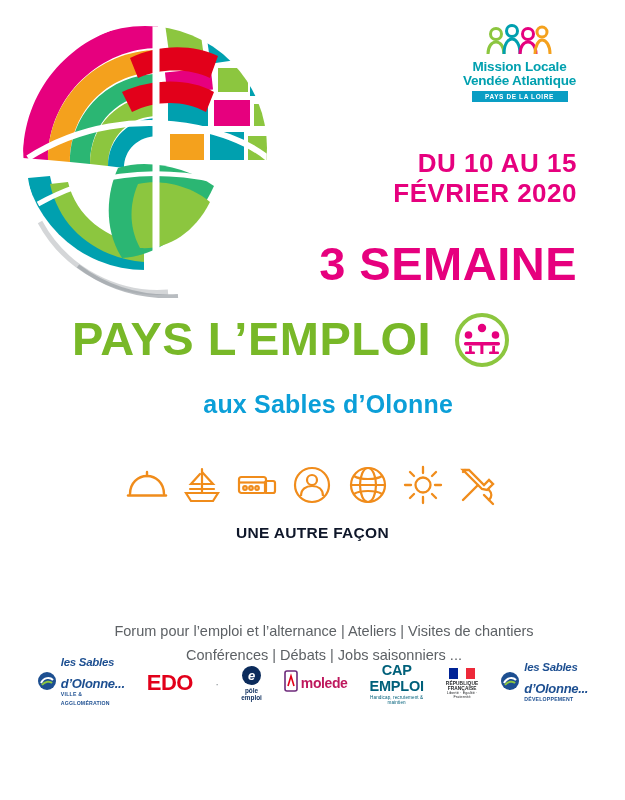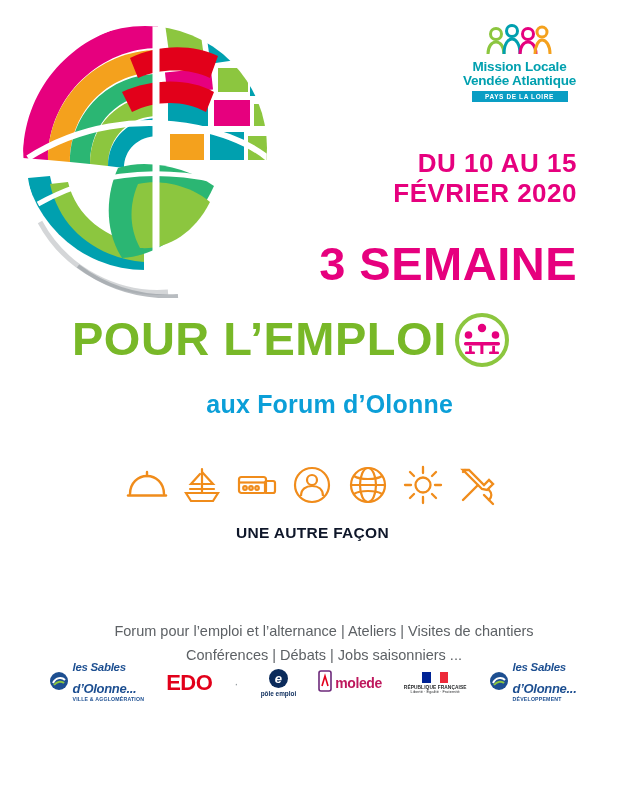--- a/index.html
+++ b/index.html
@@ -329,41 +329,41 @@
   </div>
 
   <div class="dates">
     <span>DU 10 AU 15</span>
     <span>FÉVRIER 2020</span>
   </div>
 
   <div class="headline1">3 SEMAINE</div>
 
   <div class="headline2">
-    <span>POUR L’EMPLOI</span>
+    <span>PAYS L’EMPLOI</span>
   </div>
 
   <div class="table-badge">
     <svg viewBox="0 0 54 54" width="54" height="54" aria-hidden="true">
       <circle cx="27" cy="27" r="25" fill="#ffffff" stroke="#8cc63f" stroke-width="4"></circle>
       <g fill="#e6007e">
         <circle cx="27" cy="15" r="4.2"></circle>
         <circle cx="13.5" cy="22" r="3.8"></circle>
         <circle cx="40.5" cy="22" r="3.8"></circle>
         <rect x="9" y="29" width="36" height="3.4" rx="1.6"></rect>
         <rect x="25.4" y="32" width="3" height="9"></rect>
         <rect x="14" y="33" width="2.8" height="8"></rect>
         <rect x="37.2" y="33" width="2.8" height="8"></rect>
         <rect x="10" y="38.5" width="10" height="2.6" rx="1.2"></rect>
         <rect x="34" y="38.5" width="10" height="2.6" rx="1.2"></rect>
       </g>
     </svg>
   </div>
 
-  <div class="subline">aux Forum d’Olonne</div>
+  <div class="subline">aux Sables d’Olonne</div>
 
   <div class="icon-row">
 
     <span class="ic">
       <svg viewBox="0 0 44 44" width="44" height="44" aria-hidden="true">
         <g fill="none" stroke="#f08c1b" stroke-width="2.4" stroke-linecap="round">
           <path d="M5,31 C5,20 13,13 22,13 C31,13 39,20 39,31"></path>
           <line x1="3" y1="32.5" x2="41" y2="32.5"></line>
           <line x1="22" y1="9" x2="22" y2="13"></line>
         </g>
@@ -493,20 +493,26 @@
         <span>
           <svg viewBox="0 0 14 22" width="14" height="22" aria-hidden="true">
             <rect x="1" y="1" width="12" height="20" rx="2" fill="none" stroke="#6d2a7b" stroke-width="1.6"></rect>
             <path d="M4,16 L7,6 L10,16" fill="none" stroke="#e2001a" stroke-width="1.6"></path>
           </svg>
         </span>
         <span class="mdl-text">molede</span>
       </div>
     </div>
 
+    <div class="flogo">
+      <div class="cap-wrap">
+        <div class="cap-title">CAP EMPLOI</div>
+        <div class="cap-sub">Handicap, recrutement &amp; maintien</div>
+      </div>
+    </div>
 
     <div class="flogo">
       <div class="rf-wrap">
         <div class="rf-flag">
           <i class="rf-b"></i>
             <i class="rf-w"></i>
             <i class="rf-r"></i>
         </div>
         <div class="rf-text">RÉPUBLIQUE FRANÇAISE</div>
         <div class="rf-motto">Liberté · Égalité · Fraternité</div>

